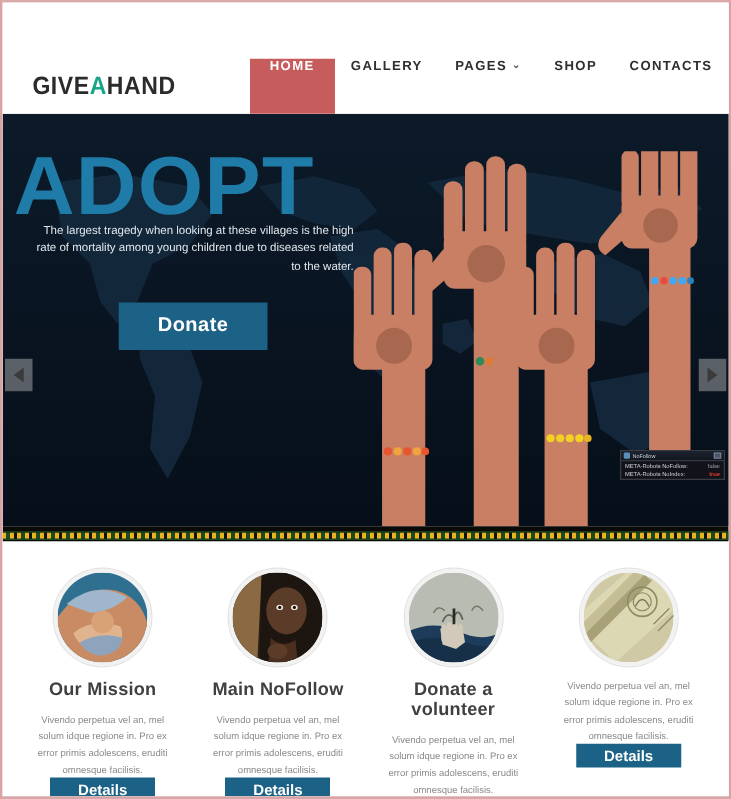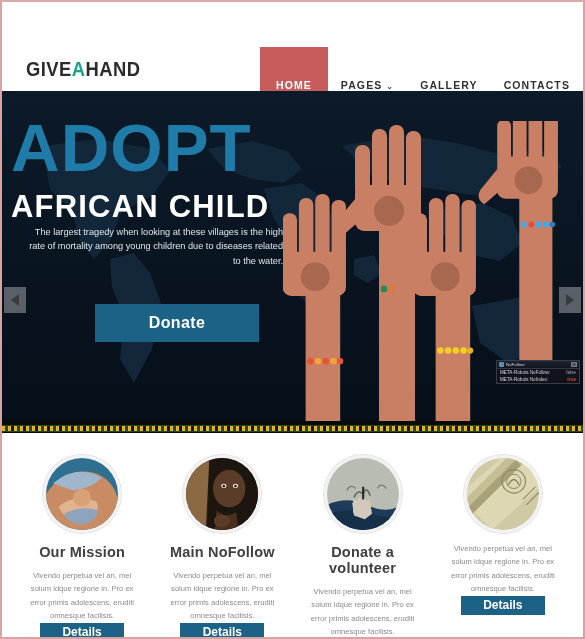--- a/index.html
+++ b/index.html
@@ -20,21 +20,21 @@
   }
   .logo {
     display:flex; align-items:center; padding-left:26px; letter-spacing:0.5px;
     font-size:20px; font-weight:bold; color:#2b2b2b;
     font-family:"Liberation Sans Narrow","Liberation Sans",sans-serif;
     transform:scaleX(0.92); transform-origin:left center;
   }
   .logo .accent { color:#17a589; }
   .nav { margin-left:auto; display:flex; align-items:stretch; }
   .nav-item {
-    display:flex; align-items:flex-end; padding:0 13px;
+    display:flex; align-items:flex-start; padding:0 13px;
     font-size:10.5px; font-weight:bold; letter-spacing:1.1px;
     color:#2f2f2f; text-transform:uppercase; cursor:pointer;
     font-family:"Liberation Sans Narrow","Liberation Sans",sans-serif;
     white-space:nowrap;
   }
   .nav-item.active { background:#c75c5c; color:#ffffff; padding:0 16px; }
   .nav-item .caret { font-size:8px; margin-left:4px; opacity:.85; }
 
   
   .hero {
@@ -52,21 +52,21 @@
   .hero-sub {
     font-size:31px; font-weight:bold; color:#ffffff; margin-top:12px;
     letter-spacing:1.2px;
     font-family:"Liberation Sans Narrow","Liberation Sans",sans-serif;
   }
   .hero-desc {
     font-size:9.2px; line-height:1.55; color:#dfe6ec;
     width:272px; text-align:right; padding-left:8px;
   }
   .donate {
-    margin-top:36px; margin-left:84px; width:164px; height:38px;
+    margin-top:22px; margin-left:84px; width:119px; height:38px;
     background:#1b6286; color:#fff; border:none; cursor:pointer;
     font-size:16px; font-weight:bold; letter-spacing:.4px;
     font-family:"Liberation Sans Narrow","Liberation Sans",sans-serif;
   }
 
   
   .hands { position:absolute; right:0; bottom:0; width:300px; height:300px; z-index:3; }
 
   
   .arrow {
@@ -139,25 +139,28 @@
     <div class="logo">
       <span>GIVE</span>
         <span class="accent">A</span>
         <span>HAND</span>
     </div>
     <div class="nav">
       <div class="nav-item active">
           <span>HOME</span>
         </div>
       <div class="nav-item">
+          <span>GALLERY</span>
+        </div>
+      <div class="nav-item">
           <span>PAGES</span>
           <span class="caret">⌄</span>
         </div>
       <div class="nav-item">
-          <span>GALLERY</span>
+          <span>SHOP</span>
         </div>
       <div class="nav-item">
           <span>CONTACTS</span>
         </div>
 
     </div>
   </div>
 
   <div class="hero">
 
@@ -176,21 +179,20 @@
         <path d="M262 98 L300 92 L322 108 L338 142 L330 182 L308 215 L288 196 L292 158 L272 128 Z"></path>
         <path d="M340 55 L400 44 L455 52 L500 64 L540 58 L560 76 L520 96 L470 104 L420 96 L372 86 Z"></path>
         <path d="M432 120 L480 112 L510 126 L520 152 L498 170 L462 162 L440 142 Z"></path>
         <path d="M470 215 L520 206 L548 222 L540 258 L506 272 L478 252 Z"></path>
         <path d="M352 168 L372 164 L380 182 L366 192 L352 184 Z"></path>
       </g>
     </svg>
 
     <div class="hero-inner">
       <div class="hero-title">ADOPT</div>
-      <div class="hero-sub">AFRICAN CHILD</div>
       <div class="hero-desc">The largest tragedy when looking at these villages is the high rate of mortality among young children due to diseases related to the water.</div>
       <button class="donate">Donate</button>
     </div>
 
     <svg class="hands" viewBox="0 0 300 300">
       <defs>
         <g id="handshape">
           <rect x="34" y="120" width="36" height="200" fill="#c97f63"></rect>
           <rect x="10" y="42" width="15" height="52" rx="7" fill="#c97f63"></rect>
           <rect x="27" y="26" width="15" height="70" rx="7" fill="#c97f63"></rect>

